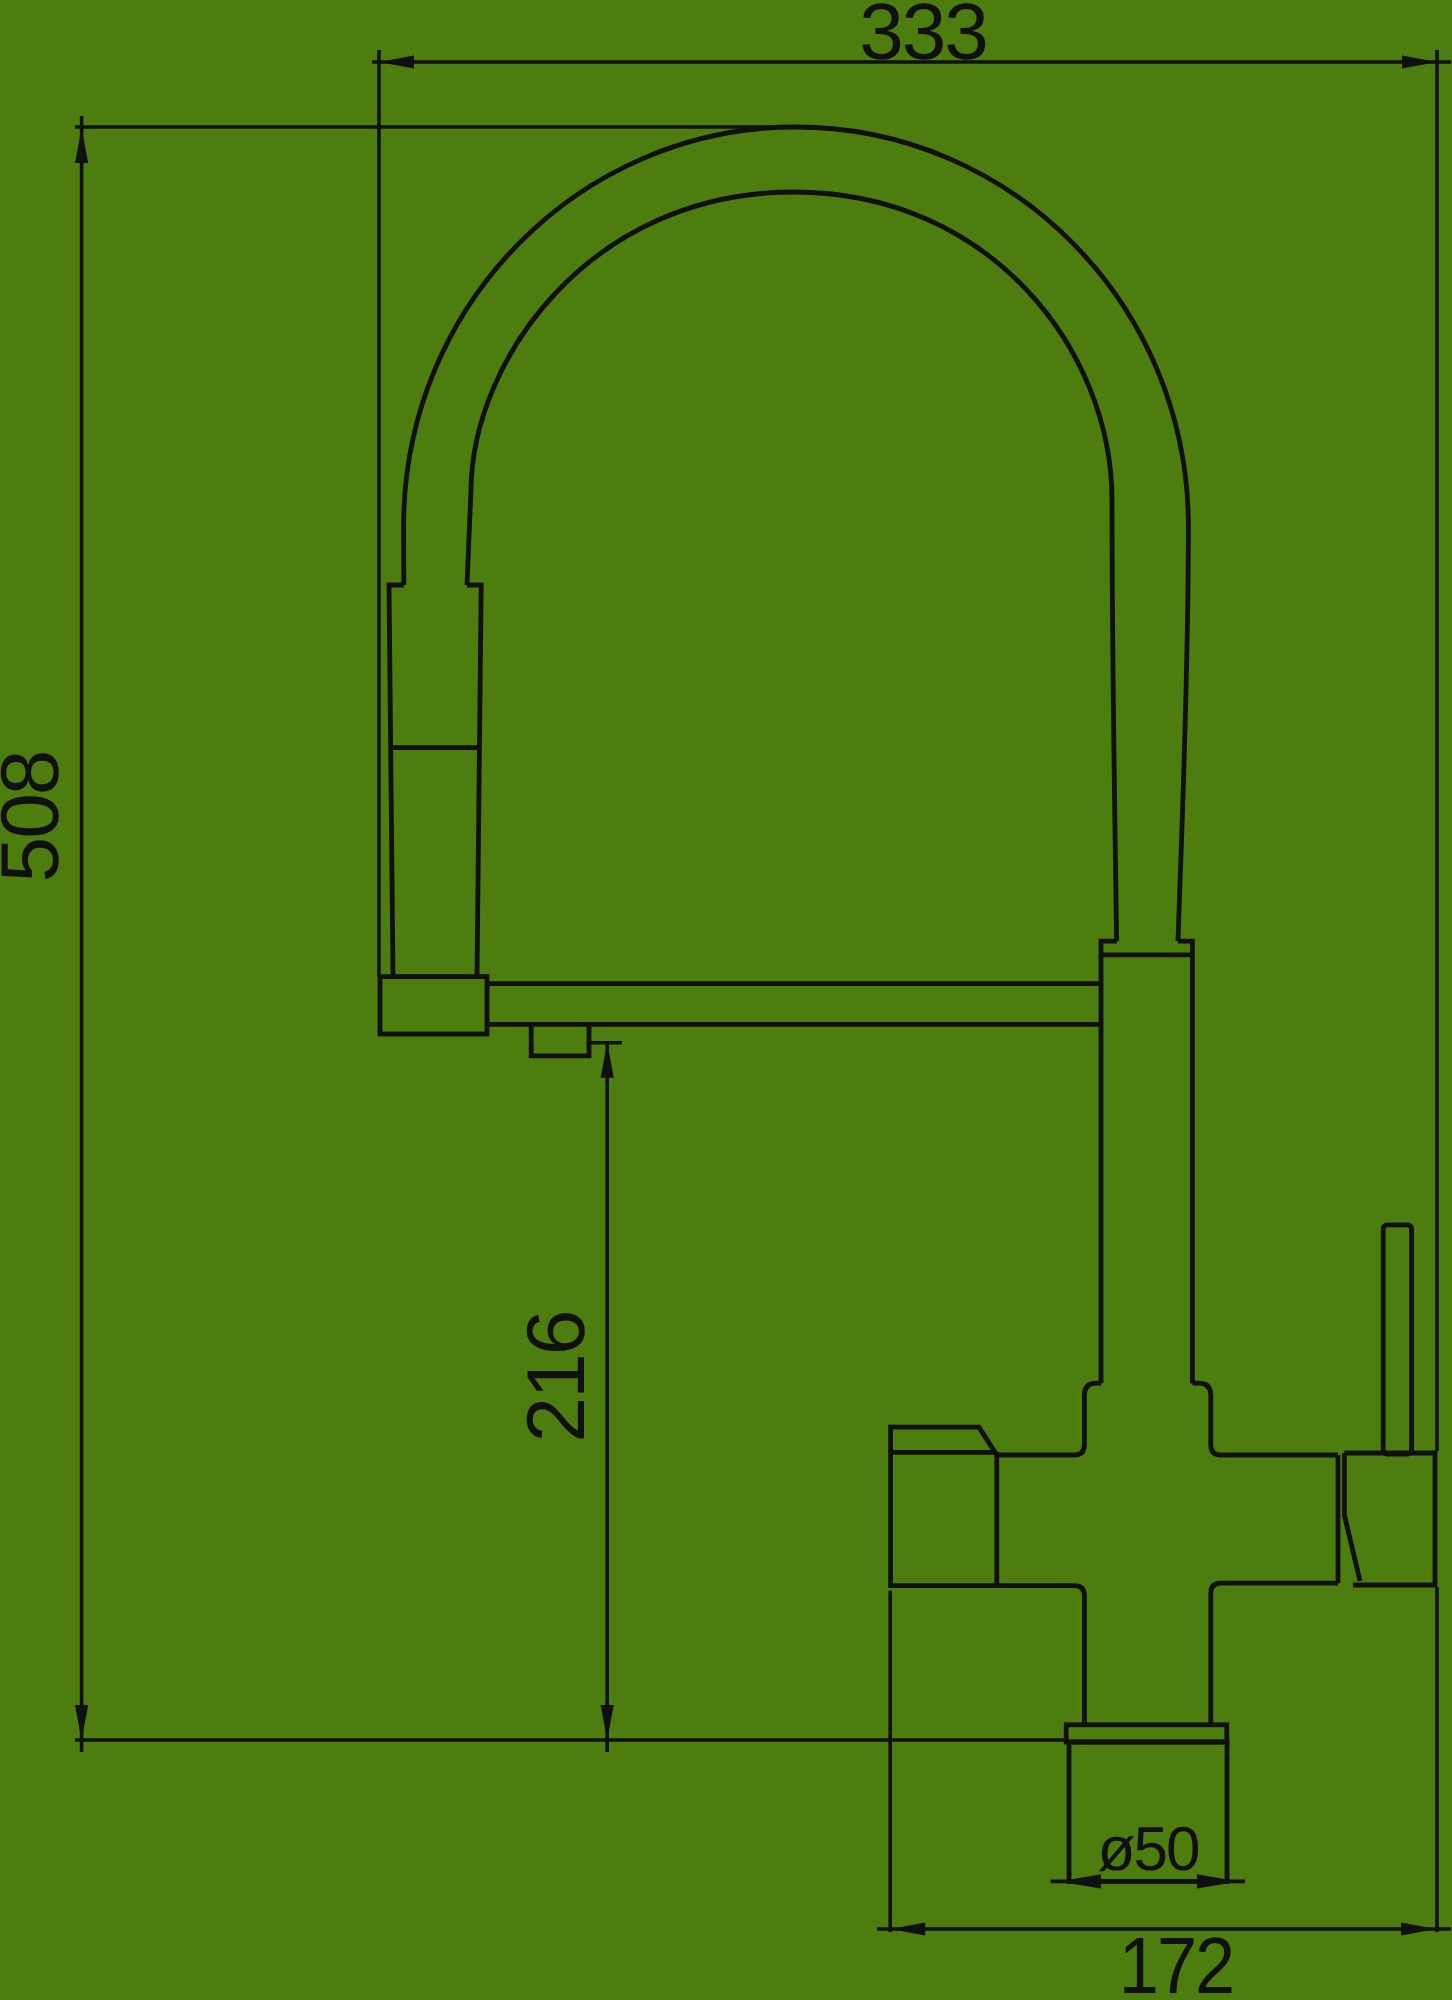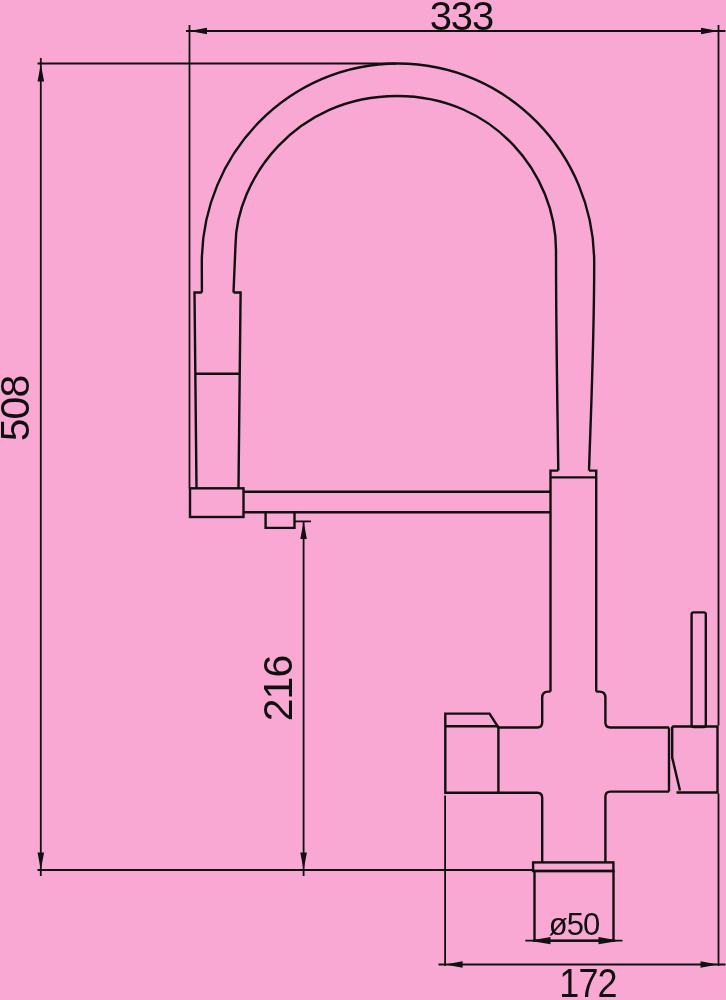--- a/index.html
+++ b/index.html
@@ -1,16 +1,16 @@
 <!DOCTYPE html>
 <html><head>
 <meta charset="utf-8">
 <style>
   html,body{margin:0;padding:0;background:#ffffff;}
-  .wrap{width:726px;height:1000px;position:relative;overflow:hidden;background:#f9a8d4;}
+  .wrap{width:726px;height:1000px;position:relative;overflow:hidden;background:#4d7c0f;}
   text{font-family:"Liberation Sans",sans-serif;fill:#101010;}
 </style>
 </head>
 <body>
 <div class="wrap">
 <svg width="726" height="1000" viewBox="0 0 726 1000" xmlns="http://www.w3.org/2000/svg">
   <g fill="none" stroke="#101010" stroke-width="2.4" stroke-linecap="butt">
 
     <path d="M 201.9 292.5 L 201.8 263 C 201.8 152.8 289.6 63.5 398 63.5 C 506.4 63.5 594.2 152.8 594.2 263 C 594.2 340 591 410 589 470.6"></path>
 

